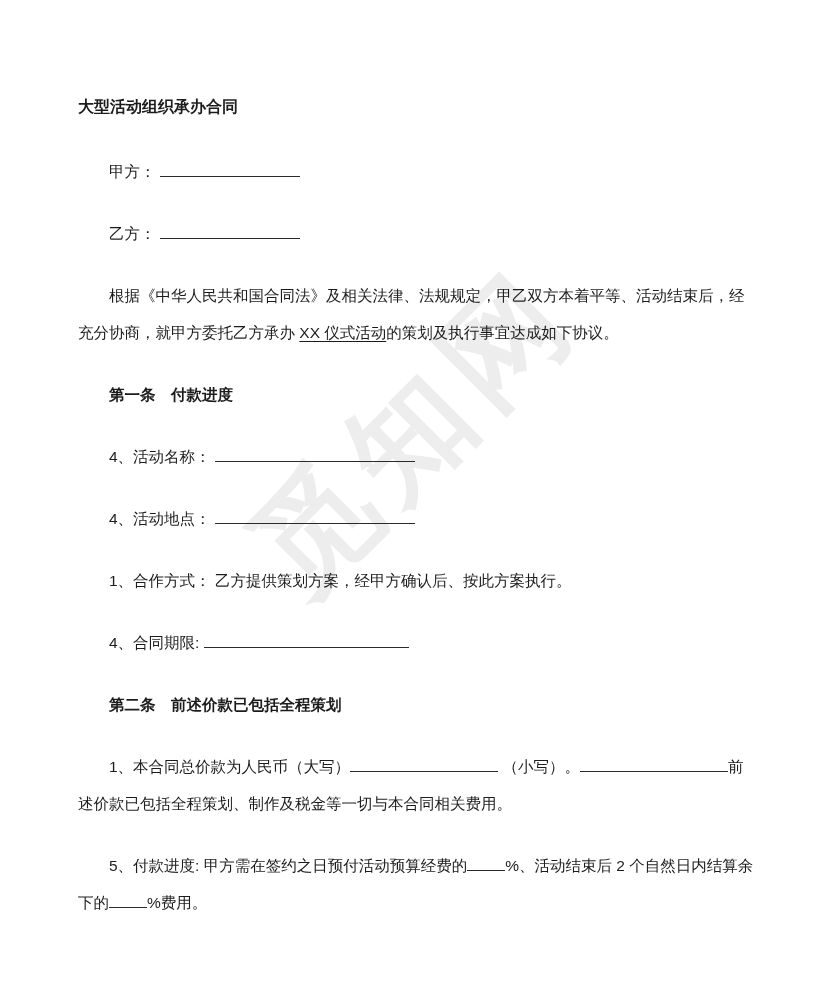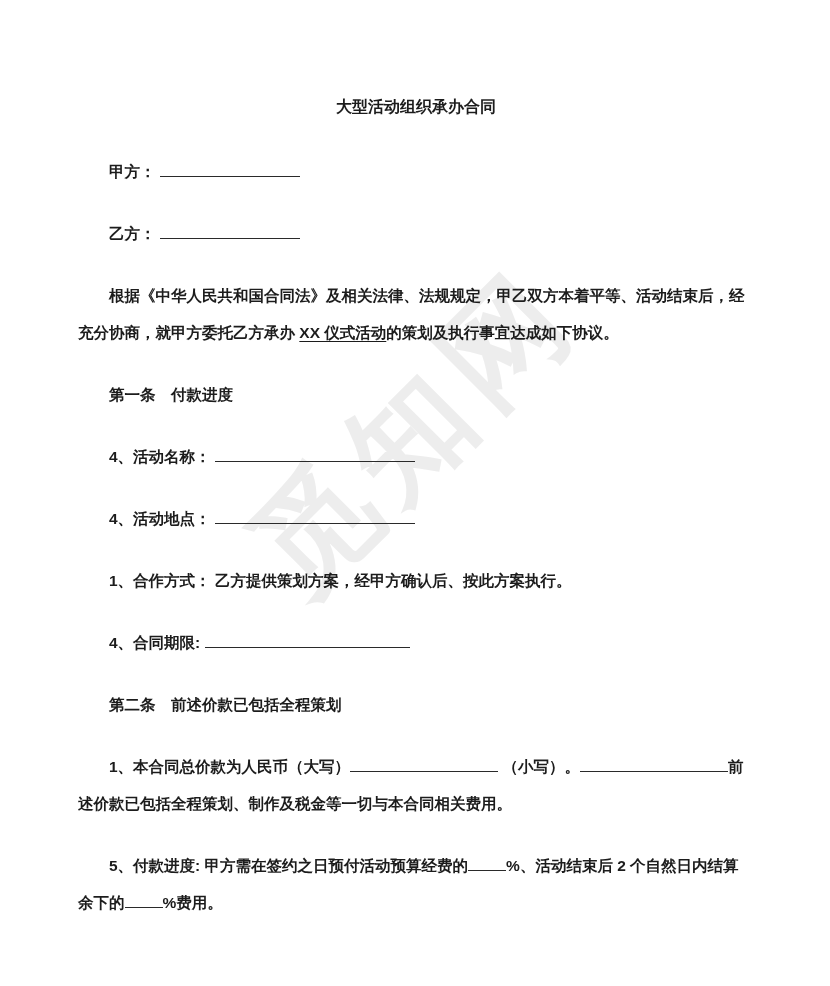--- a/index.html
+++ b/index.html
@@ -15,26 +15,26 @@
   }
   .content {
     position:absolute;
     left:78px;
     right:76px;
     top:88px;
     font-size:15.5px;
     line-height:37px;
   }
   .doc-title {
-    text-align:center;
+    text-align:left;
     font-weight:bold;
     font-size:16px;
     margin:0 0 28px 0;
   }
-  .block { margin:0 0 25px 0;font-weight:bold; }
+  .block { margin:0 0 25px 0; }
   .indent-line { margin-left:2em; }
   .para { text-indent:2em; }
   .heading { font-weight:bold; margin-left:2em; }
   .blank {
     display:inline-block;
     border-bottom:1px solid #2a2a2a;
     height:1.05em;
     vertical-align:baseline;
   }
   .w140 { width:140px; }

